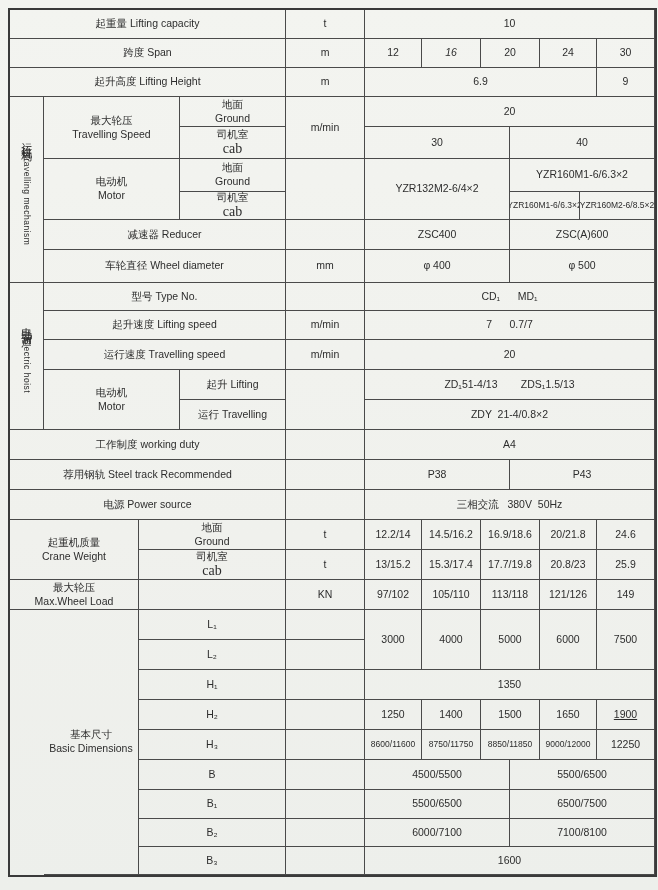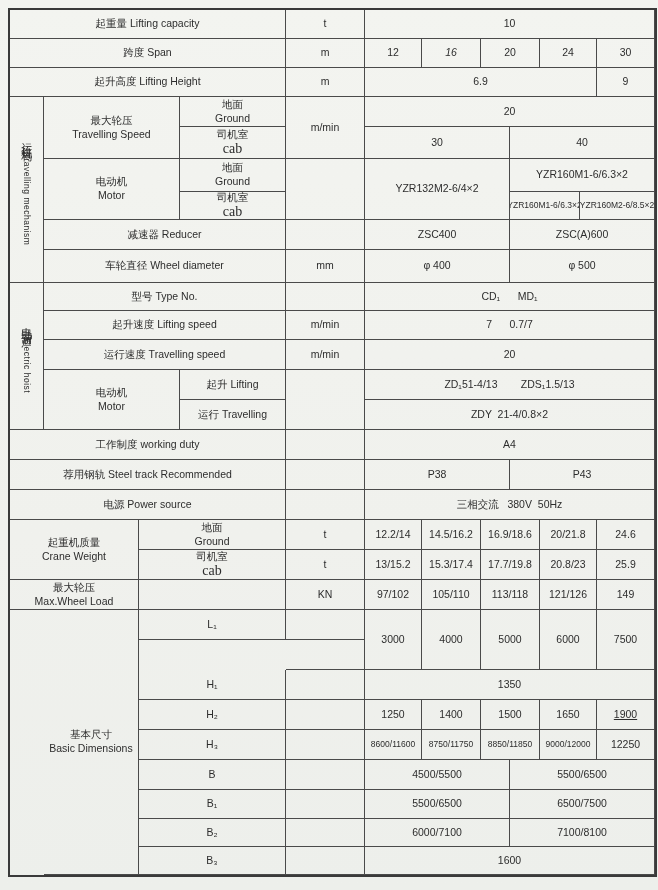--- a/index.html
+++ b/index.html
@@ -130,20 +130,21 @@
       <div class="cell" style="grid-area: 20 / 10 / span 1 / span 2; text-align: right;">121/126</div>
       <div class="cell" style="grid-area: 20 / 12 / span 1 / span 1;">149</div>
       <div class="cell" style="grid-area: 21 / 1 / span 9 / span 2; margin-left: 34px;"><span class="l1">基本尺寸</span><span class="l2">Basic Dimensions</span></div>
       <div class="cell" style="grid-area: 21 / 3 / span 1 / span 2;">L₁</div>
       <div class="cell" style="grid-area: 21 / 5 / span 1 / span 1;"></div>
       <div class="cell" style="grid-area: 21 / 6 / span 2 / span 1;">3000</div>
       <div class="cell" style="grid-area: 21 / 7 / span 2 / span 1;">4000</div>
       <div class="cell" style="grid-area: 21 / 8 / span 2 / span 2;">5000</div>
       <div class="cell" style="grid-area: 21 / 10 / span 2 / span 2;">6000</div>
       <div class="cell" style="grid-area: 21 / 12 / span 2 / span 1;">7500</div>
+      <div class="cell" style="grid-area: 22 / 3 / span 1 / span 2;">L₂</div>
       <div class="cell" style="grid-area: 22 / 5 / span 1 / span 1;"></div>
       <div class="cell" style="grid-area: 23 / 3 / span 1 / span 2;">H₁</div>
       <div class="cell" style="grid-area: 23 / 5 / span 1 / span 1;"></div>
       <div class="cell" style="grid-area: 23 / 6 / span 1 / span 7;">1350</div>
       <div class="cell" style="grid-area: 24 / 3 / span 1 / span 2;">H₂</div>
       <div class="cell" style="grid-area: 24 / 5 / span 1 / span 1;"></div>
       <div class="cell" style="grid-area: 24 / 6 / span 1 / span 1;">1250</div>
       <div class="cell" style="grid-area: 24 / 7 / span 1 / span 1;">1400</div>
       <div class="cell" style="grid-area: 24 / 8 / span 1 / span 2;">1500</div>
       <div class="cell" style="grid-area: 24 / 10 / span 1 / span 2;">1650</div>

